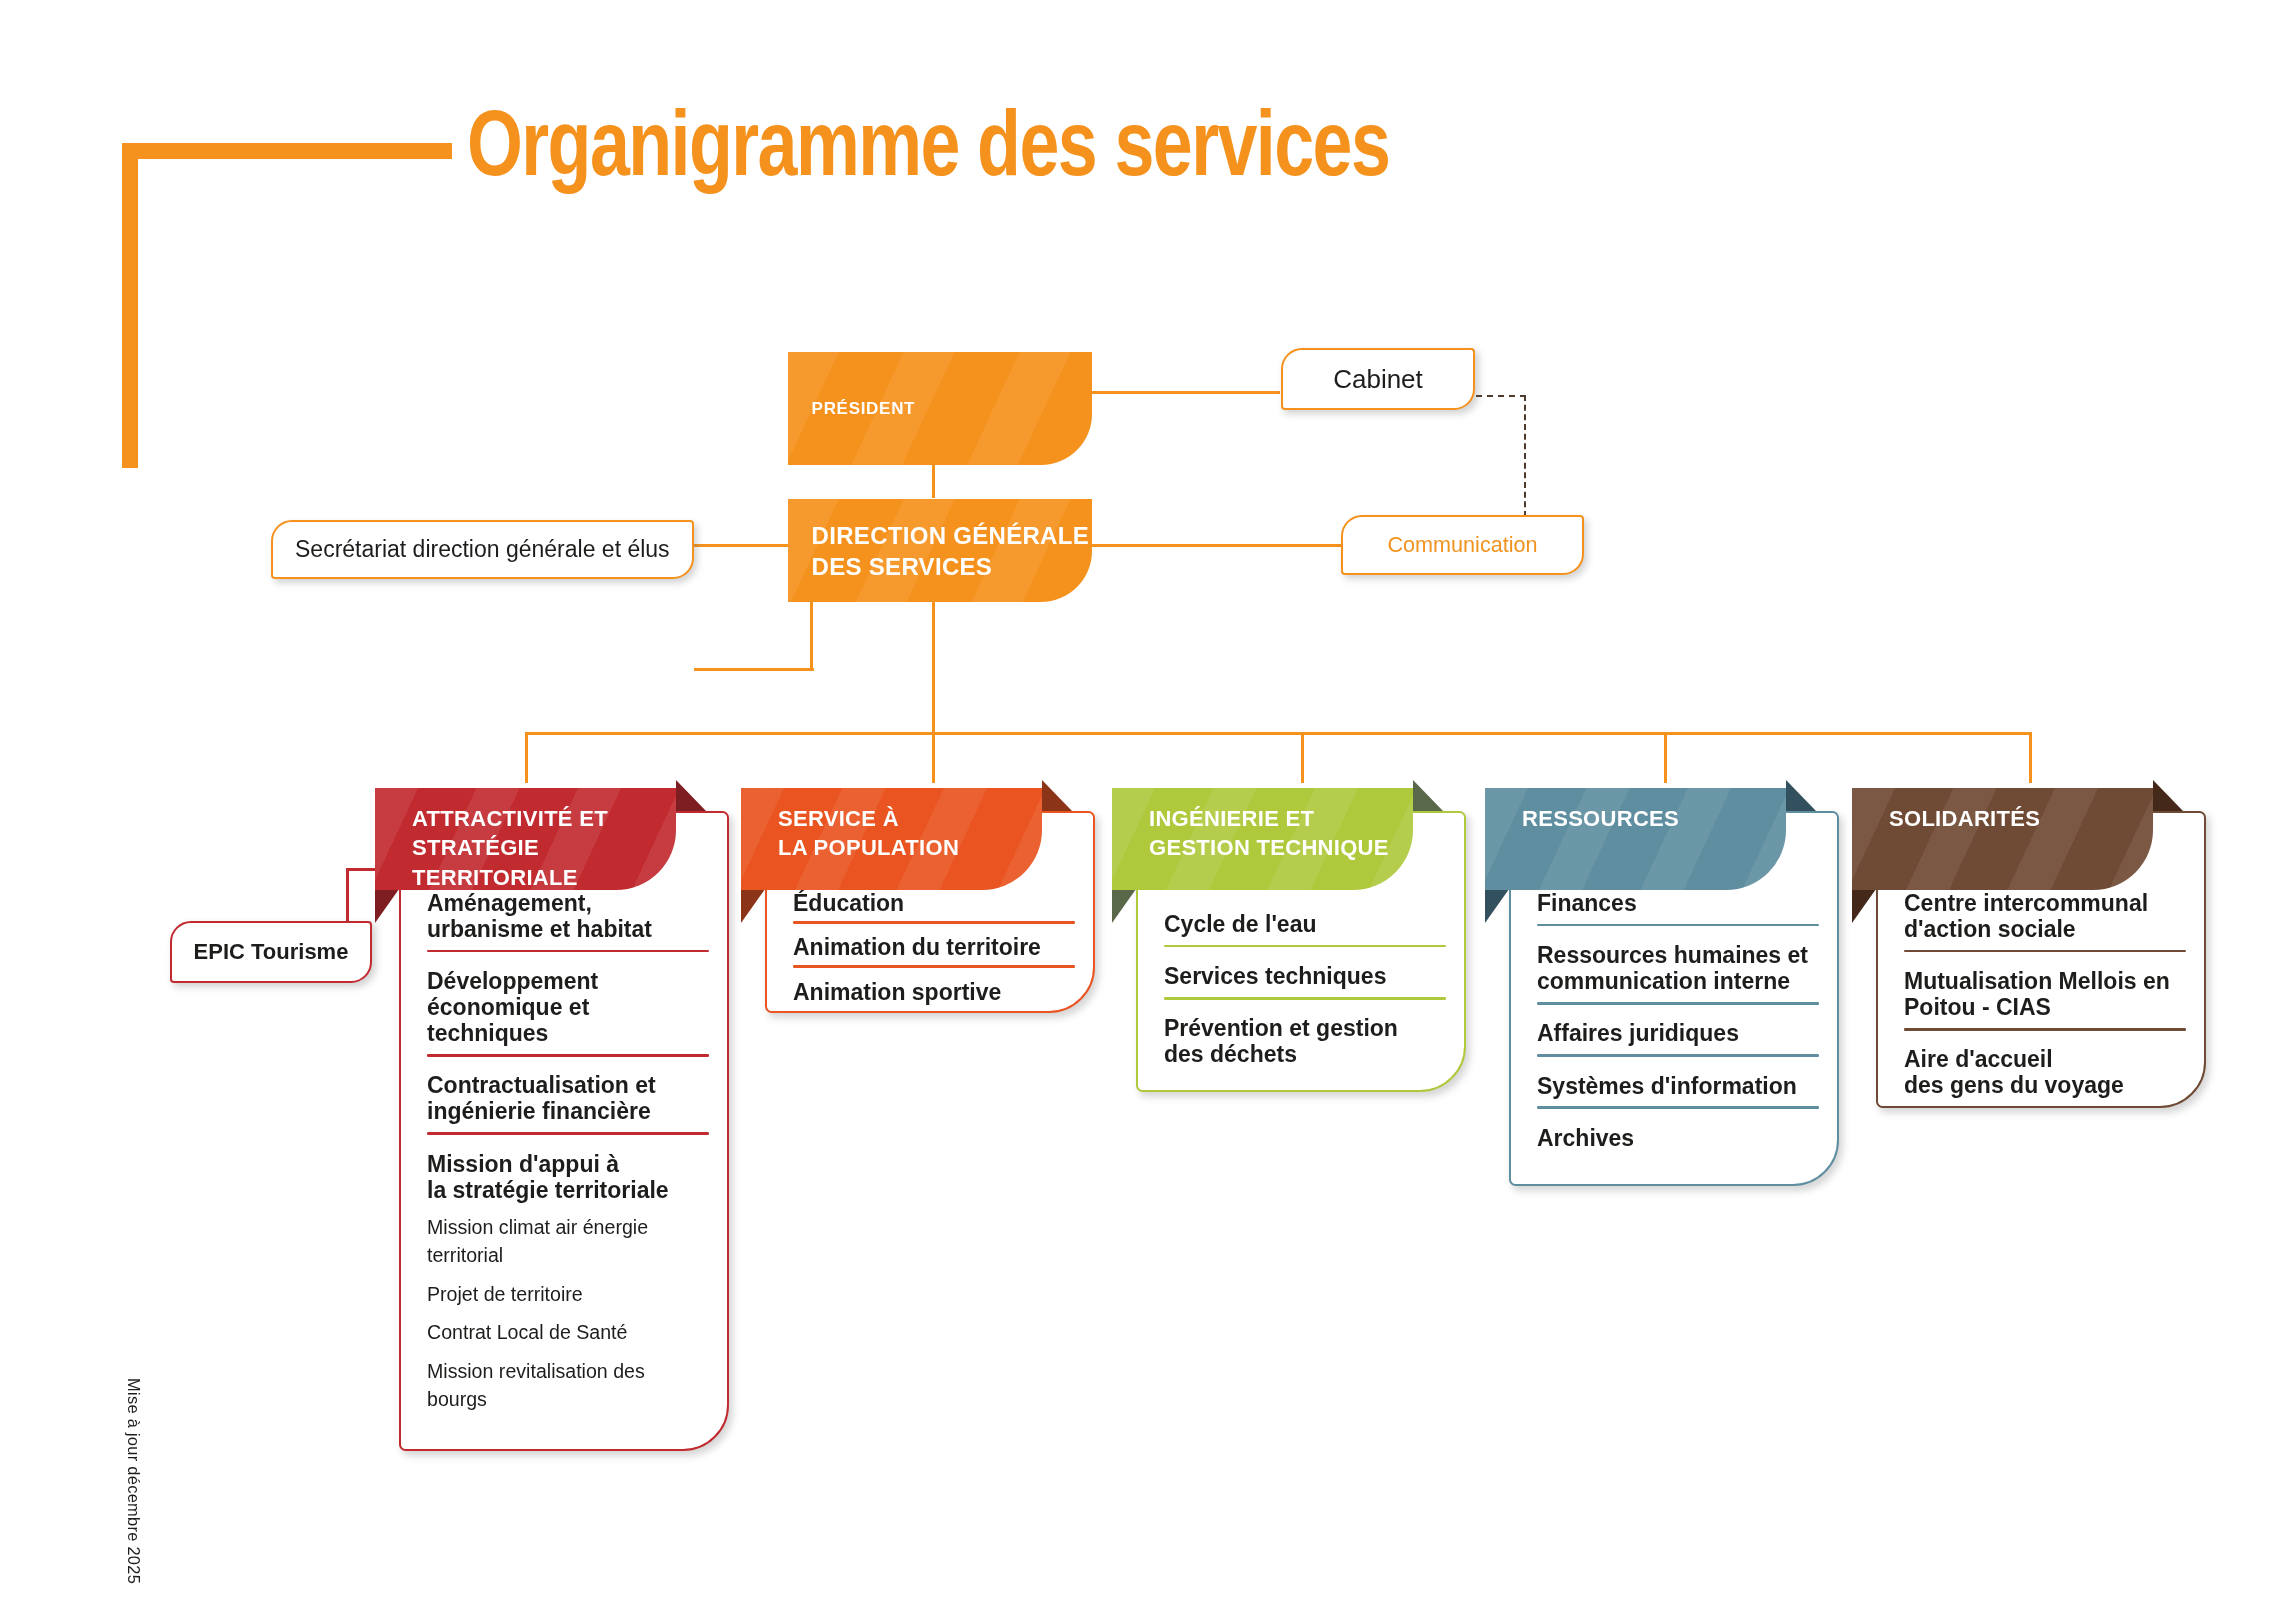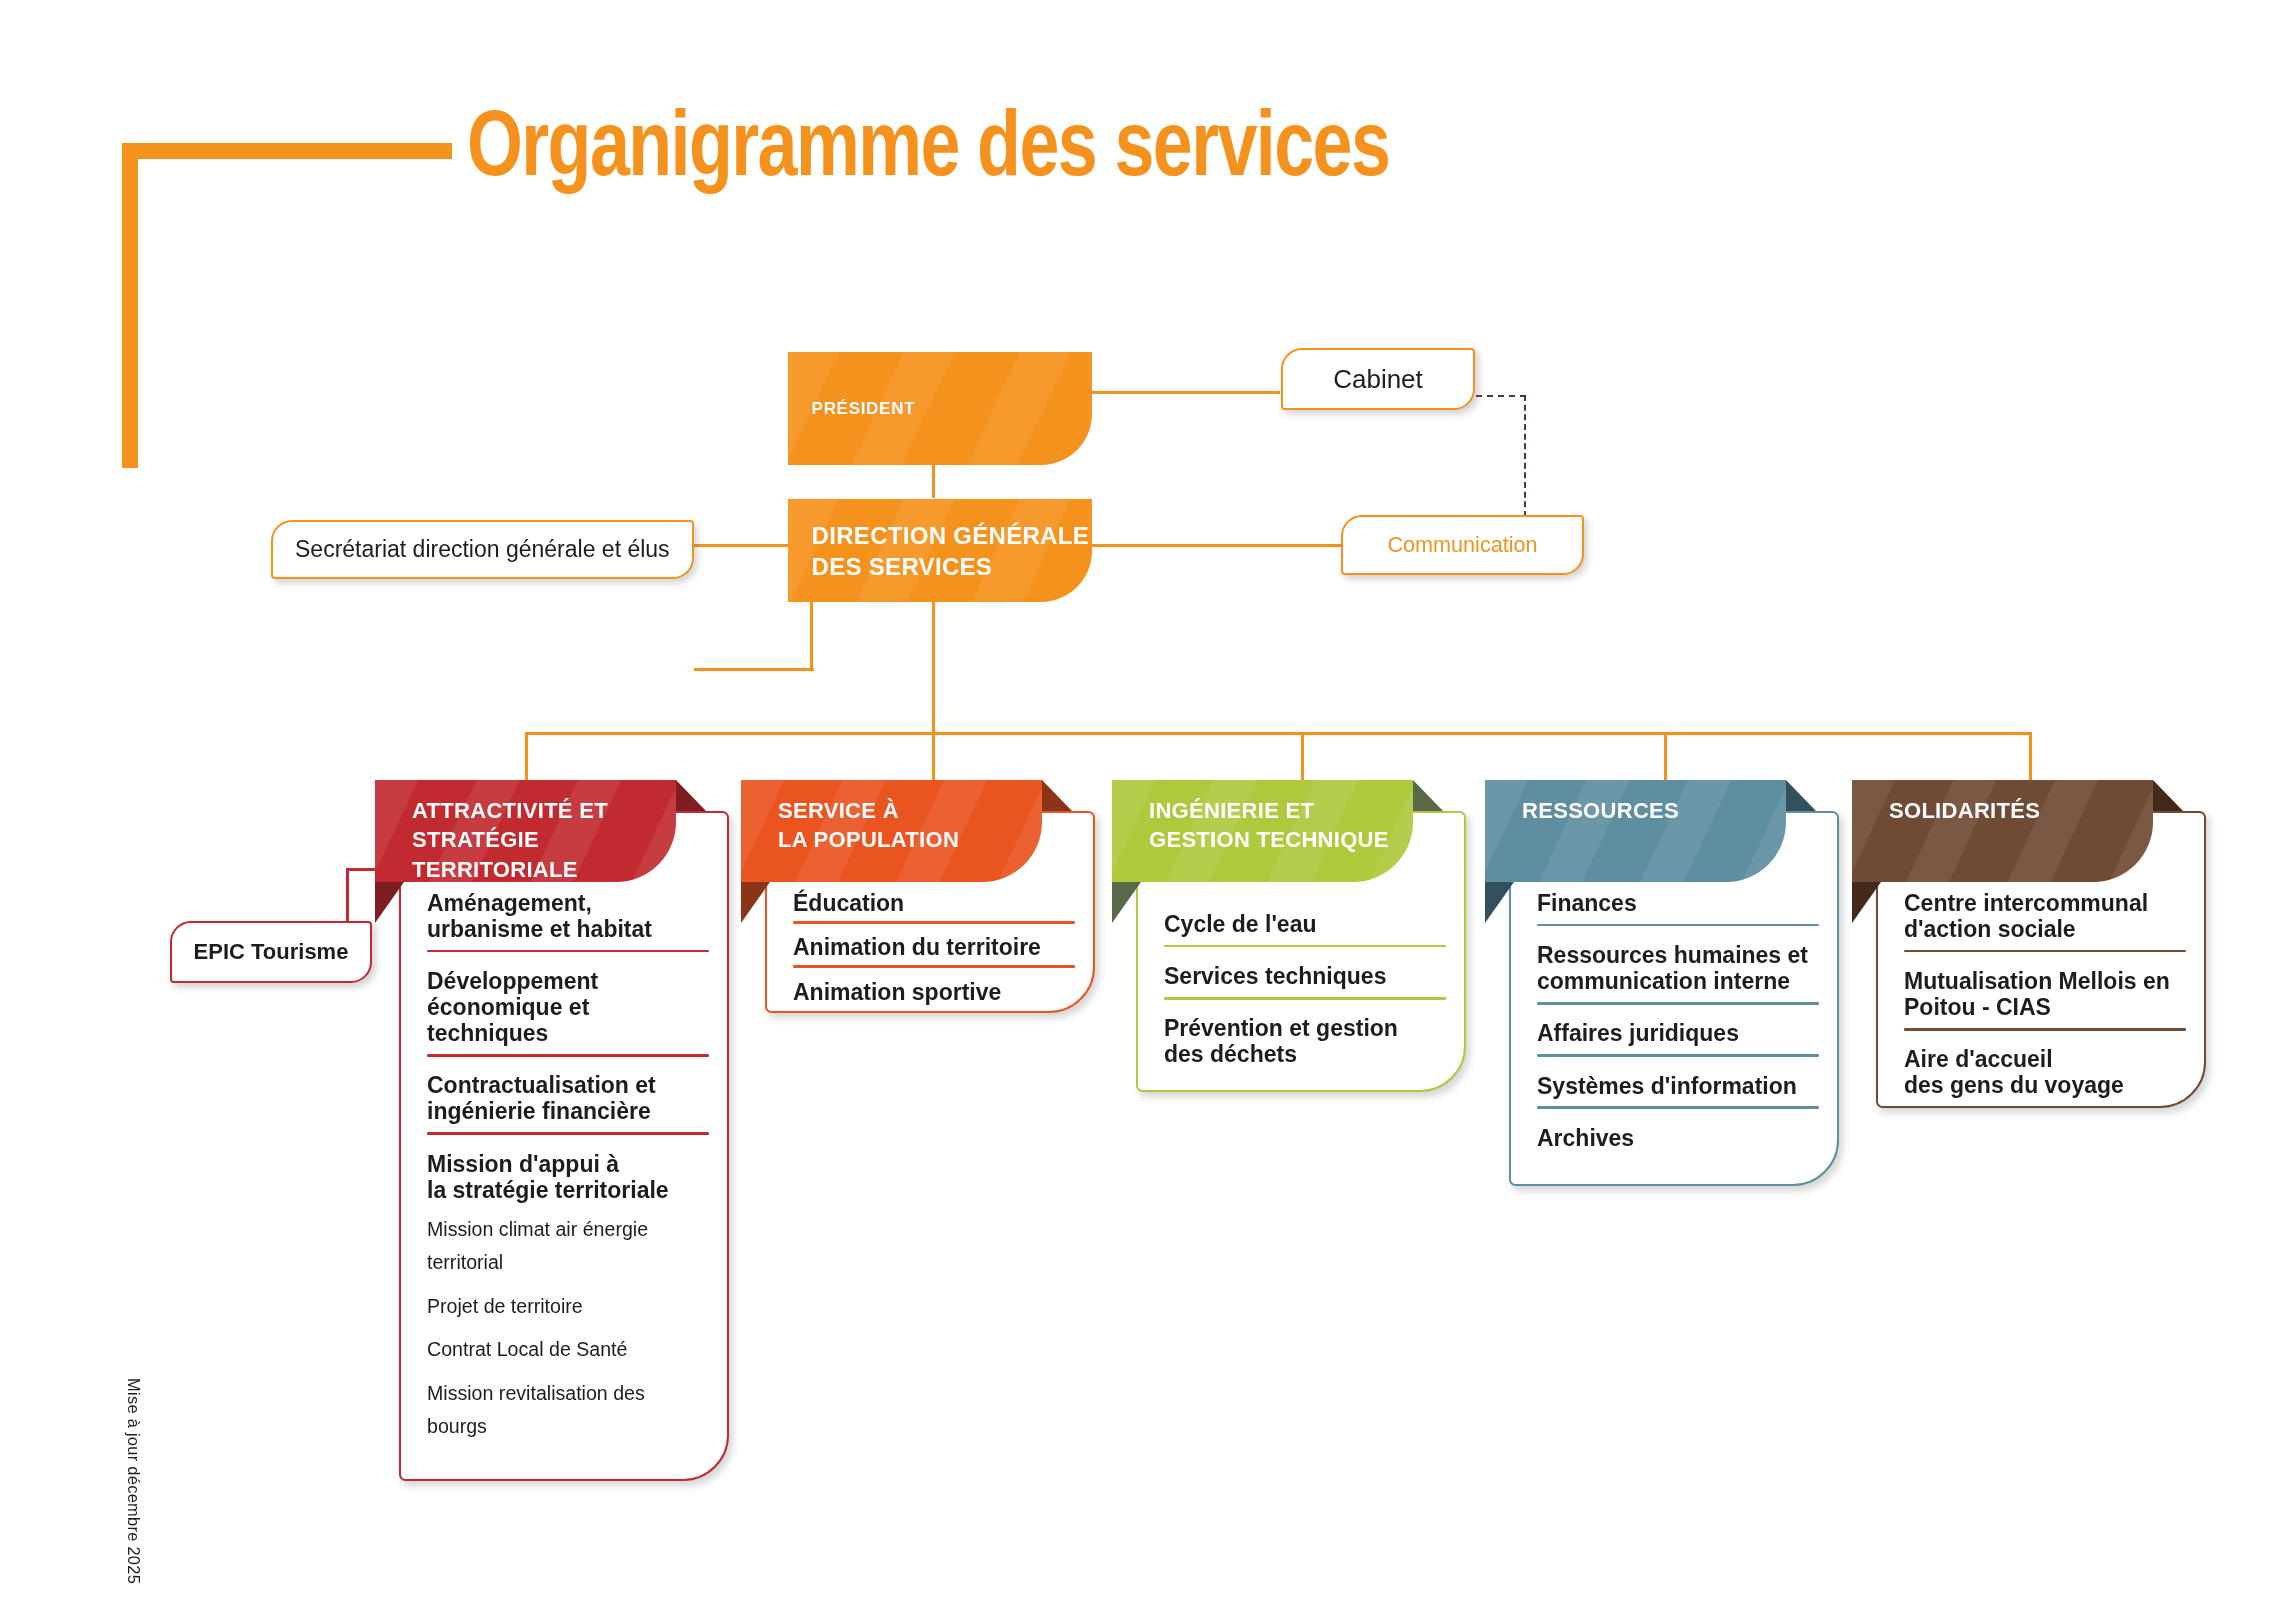--- a/index.html
+++ b/index.html
@@ -46,34 +46,34 @@
   .l-main-h{left:525px;top:732px;width:1507px;height:3.3px;}
   .drop{top:732px;width:3.3px;height:51px;}
   .d1{left:525px;}.d2{left:932px;}.d3{left:1301px;}.d4{left:1664px;}.d5{left:2029px;}
   .dash-h{position:absolute;left:1476px;top:395px;width:50px;height:0;border-top:2.6px dashed #4E3A2C;}
   .dash-v{position:absolute;left:1524px;top:395px;height:122px;width:0;border-left:2.6px dashed #4E3A2C;}
   .epic-v{position:absolute;left:346px;top:868px;width:2.6px;height:55px;background:#C12B30;}
   .epic-h{position:absolute;left:346px;top:868px;width:31px;height:2.6px;background:#C12B30;}
 
   
   .column{position:absolute;top:780px;width:393px;}
-  .col-head{position:absolute;left:0;top:0;width:301px;height:102px;z-index:3;
+  .col-head{position:absolute;left:0;top:8px;width:301px;height:102px;z-index:3;
             border-radius:0 0 60px 0;color:#fff;font-size:22px;font-weight:bold;
             letter-spacing:0.3px;line-height:29.4px;box-sizing:border-box;padding:15.7px 0 0 37px;}
   .head-stripes{background-image:repeating-linear-gradient(115deg, rgba(255,255,255,.08) 0 39px, rgba(255,255,255,0) 39px 92px);}
   .fold-tr{position:absolute;left:301px;top:0;width:30px;height:31px;z-index:2;
            clip-path:polygon(0 0,100% 100%,0 100%);}
   .fold-bl{position:absolute;left:0;top:102px;width:29px;height:41px;z-index:2;
            clip-path:polygon(0 0,100% 0,0 100%);}
   .col-body{position:absolute;left:24px;top:31px;width:330px;z-index:1;background:#fff;
             border-radius:2.6px 6.5px 46px 6.5px;box-sizing:border-box;
             box-shadow:3.9px 4.6px 7.9px rgba(110,110,110,.28);
             padding:77px 18.3px 19.6px 26px;}
   .item{font-size:23px;font-weight:bold;line-height:26px;color:#1D1D1B;white-space:pre-line;}
-  .sub{font-size:19.6px;font-weight:normal;line-height:33px;margin-top:10.5px;color:#1D1D1B;white-space:pre-line;}
+  .sub{font-size:19.6px;font-weight:normal;line-height:28px;margin-top:10.5px;color:#1D1D1B;white-space:pre-line;}
   .sep{height:2.6px;margin:7.9px 0 15.7px;border-radius:1.3px;}
 
   
   .c1 .col-head,.c1 .col-body{border-color:#C12B30;} .c1 .col-head{background-color:#C12B30;}
   .c1 .fold-tr,.c1 .fold-bl{background:#7F1E22;} .c1 .sep{background:#C12B30;}
   .c2 .col-head,.c2 .col-body{border-color:#E95420;} .c2 .col-head{background-color:#E95420;}
   .c2 .fold-tr,.c2 .fold-bl{background:#8C3418;} .c2 .sep{background:#E95420;}
   .c3 .col-head,.c3 .col-body{border-color:#AFC93D;} .c3 .col-head{background-color:#AFC93D;}
   .c3 .fold-tr,.c3 .fold-bl{background:#5A684A;} .c3 .sep{background:#AFC93D;}
   .c4 .col-head,.c4 .col-body{border-color:#5E8EA0;} .c4 .col-head{background-color:#5E8EA0;}

